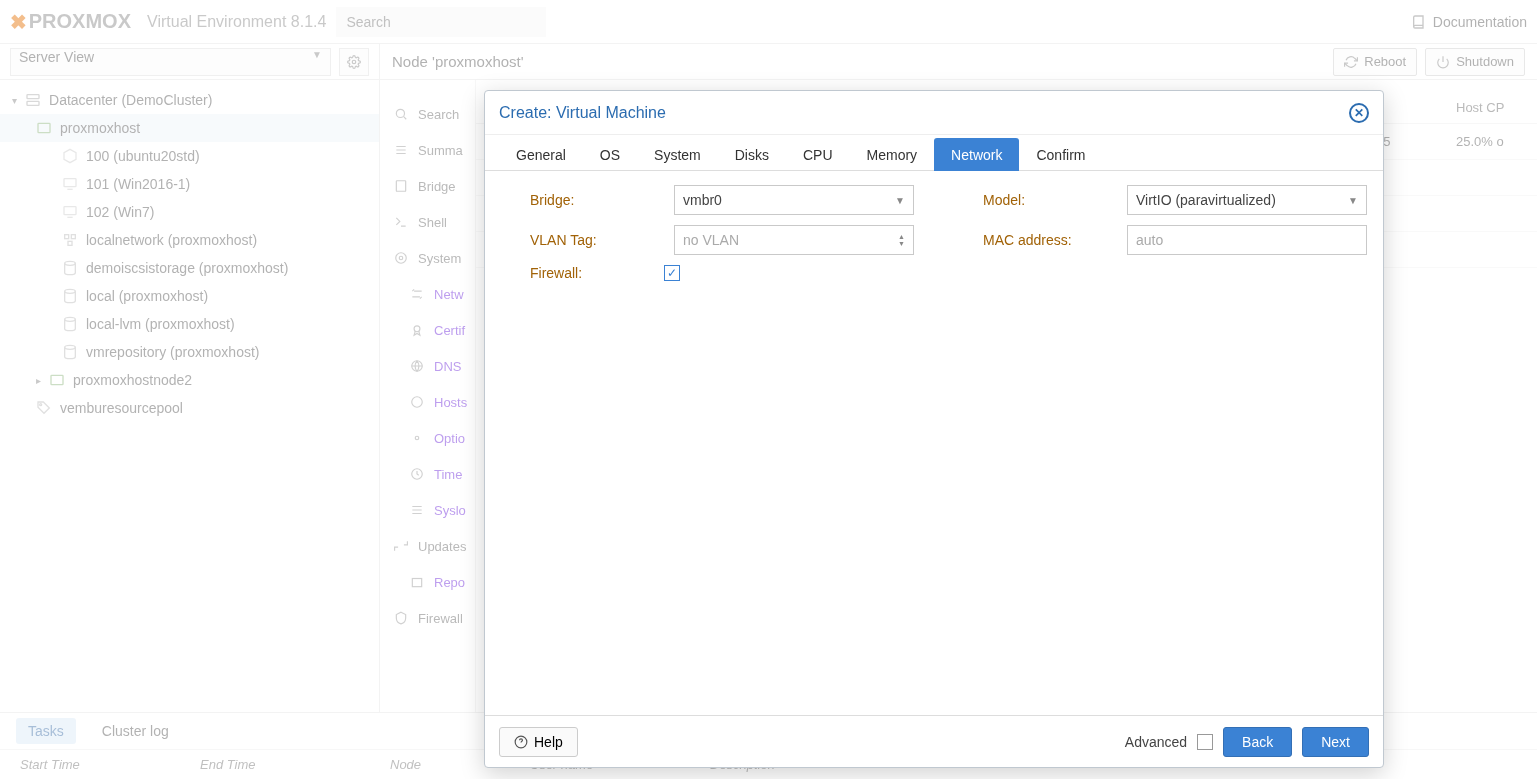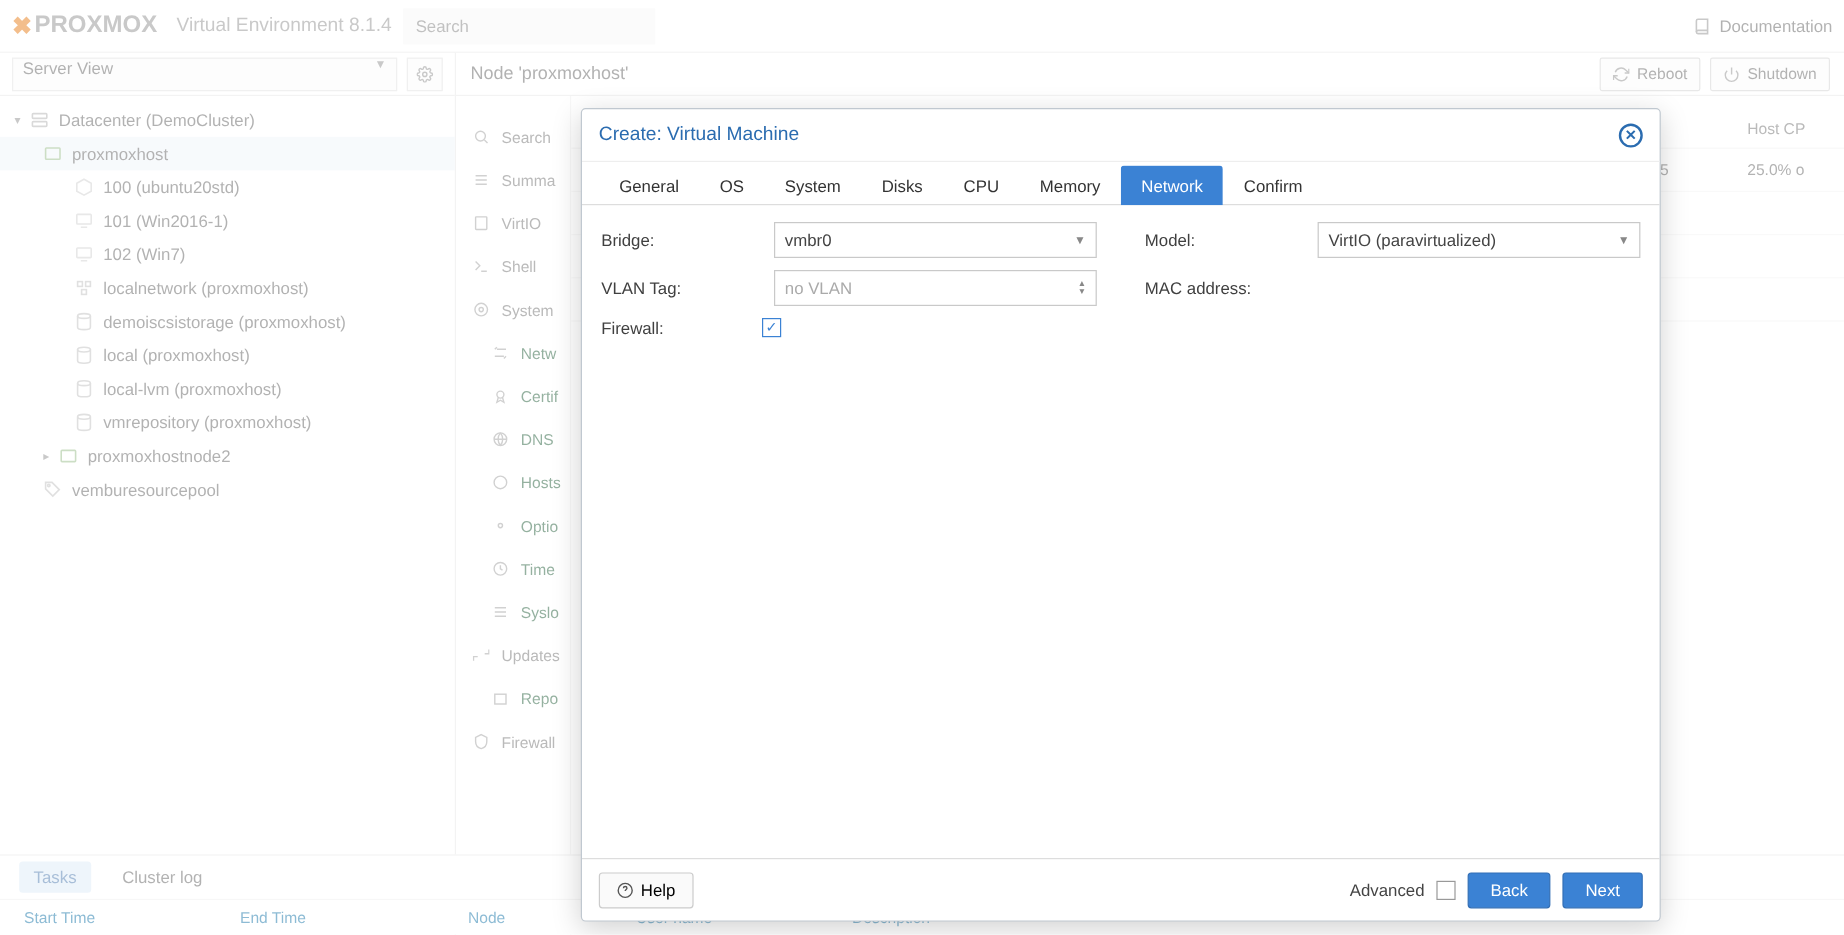--- a/index.html
+++ b/index.html
@@ -86,36 +86,36 @@
 }
 .content-header-title { font-size: 15px; color: #555; }
 .btn {
   height: 28px; border: 1px solid #ccc; background: #fafafa;
   padding: 0 10px; display: inline-flex; align-items: center; gap: 6px;
   font-size: 13px; color: #555; border-radius: 2px;
 }
 .content-body { display:flex; flex:1; }
 .content-menu { width: 96px; border-right: 1px solid #eee; padding-top: 16px;}
 .menu-item { height: 36px; display:flex; align-items:center; gap:10px; padding-left:14px; color:#666;}
-.submenu-item { height: 36px; display:flex; align-items:center; gap:10px; padding-left: 30px; color:#14532d;}
+.submenu-item { height: 36px; display:flex; align-items:center; gap:10px; padding-left: 30px; color:#6d28d9;}
 .content-table { flex:1; padding: 12px 0 0 0;}
 .table-head { display:flex; height: 32px; border-bottom:1px solid #eee; align-items:center; color:#666;}
 .table-head > div { padding-right: 24px; }
 .table-row { display:flex; height: 36px; align-items:center; border-bottom: 1px solid #f2f2f2; color:#555;}
 .table-row > div { padding-right: 24px;}
 
 .tasks-panel {
   position: absolute; left: 0; bottom: 0; width: 1537px;
   border-top: 1px solid #e5e5e5; background:#fff;
   z-index: 1;
 }
 .tasks-tabs { height: 36px; display:flex; align-items:center; gap: 14px; padding: 0 16px;}
 .tasks-tab { padding: 5px 12px; border-radius: 3px; font-size: 14px;}
 .tasks-tab.active { background: #6fa8dc44; color:#3d6fa8; }
-.tasks-head { display:flex; height: 30px; align-items:center; color:#0369a1; border-top:1px solid #eee;}
+.tasks-head { display:flex; height: 30px; align-items:center; color:#737373; border-top:1px solid #eee;font-style:italic;}
 .tasks-head > div { padding-left: 20px; }
 
 .modal {
   position: absolute; z-index: 10;
   left: 484px; top: 90px;
   width: 900px; height: 678px;
   background: #fff;
   border: 1px solid #c0c8d0;
   border-radius: 4px;
   box-shadow: 0 6px 24px rgba(0,0,0,0.18);
@@ -140,21 +140,21 @@
   padding: 8px 16px; color:#333; font-size: 14px;
   border: 1px solid transparent; border-bottom: none;
   position: relative; top: 1px;
 }
 .mtab.active {
   background: #3b82d4; color: #fff; border-radius: 3px 3px 0 0;
 }
 .modal-body { flex:1; padding: 14px 16px; }
 .form-row { display:flex; gap: 40px; margin-bottom: 10px;}
 .form-col { flex:1; display:flex; align-items:center; gap: 10px; }
-.form-label { width: 124px; font-size: 14px; color:#404040; }
+.form-label { width: 124px; font-size: 14px; color:#a16207;margin-left:29px; }
 .form-input {
   flex:1; height: 30px; border: 1px solid #c9c9c9;
   padding: 0 8px; font-size: 14px; color:#444;
   display:flex; align-items:center; justify-content:space-between;
   background:#fff;
   margin-left:10px;
 }
 .checkbox {
   width: 16px; height:16px; border:1px solid #999;
   display:inline-flex; align-items:center; justify-content:center;
@@ -336,21 +336,21 @@
         <div class="menu-item">
             <svg class="ico14" viewBox="0 0 24 24" fill="none" stroke="#999" stroke-width="2">
               <path d="M4 6h16M4 12h16M4 18h16"></path>
             </svg>
             <span>Summa</span>
           </div>
         <div class="menu-item">
             <svg class="ico14" viewBox="0 0 24 24" fill="none" stroke="#999" stroke-width="2">
               <rect x="4" y="3" width="16" height="18" rx="1"></rect>
             </svg>
-            <span>VirtIO</span>
+            <span>Bridge</span>
           </div>
         <div class="menu-item">
             <svg class="ico14" viewBox="0 0 24 24" fill="none" stroke="#999" stroke-width="2">
               <path d="M4 17l6-6-6-6M12 19h8"></path>
             </svg>
             <span>Shell</span>
           </div>
         <div class="menu-item">
             <svg class="ico14" viewBox="0 0 24 24" fill="none" stroke="#999" stroke-width="2">
               <circle cx="12" cy="12" r="3"></circle>
@@ -503,20 +503,23 @@
         <div class="form-input">
           <span style="color:#aaa;">no VLAN</span>
           <span class="spinner-chev">
               <span>▲</span>
               <span>▼</span>
             </span>
         </div>
       </div>
       <div class="form-col">
         <span class="form-label">MAC address:</span>
+        <div class="form-input">
+          <span style="color:#aaa;">auto</span>
+        </div>
       </div>
     </div>
     <div class="form-row">
       <div class="form-col">
         <span class="form-label">Firewall:</span>
         <span class="checkbox checked">✓</span>
       </div>
       <div class="form-col"></div>
     </div>
   </div>

